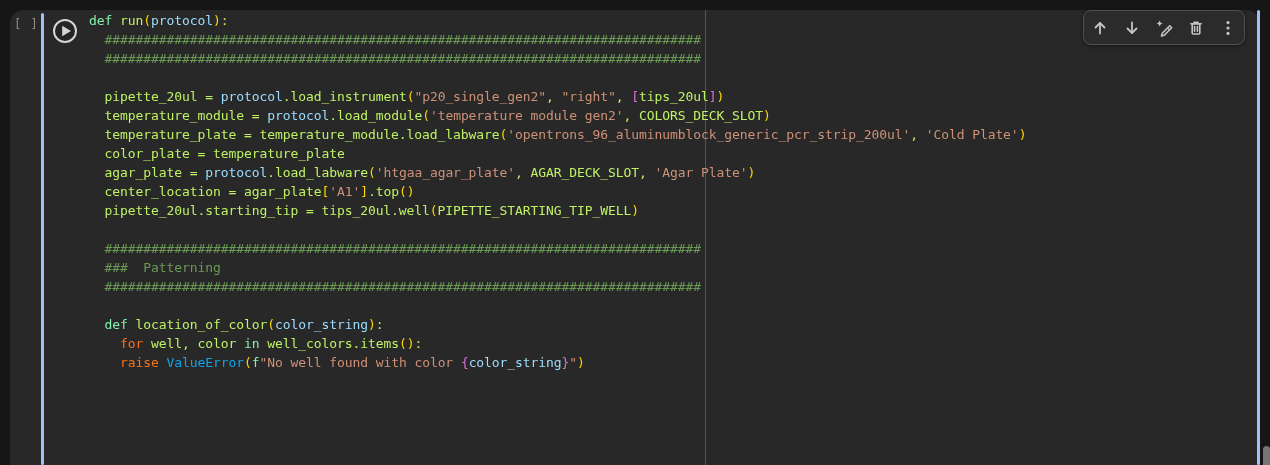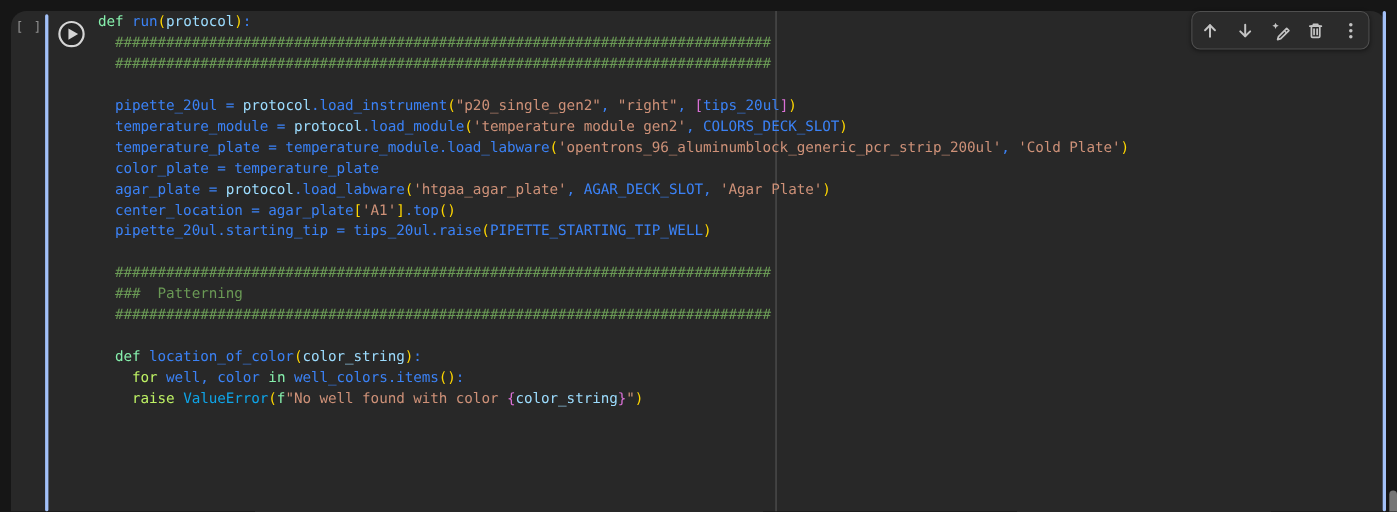--- a/index.html
+++ b/index.html
@@ -7,21 +7,21 @@
         font-family:"DejaVu Sans Mono","Liberation Mono",monospace;}
   .cell{position:absolute;left:10px;top:10px;width:1250px;height:455px;
         background:#282828;border-radius:14px 14px 0 0;}
   .gutter-label{position:absolute;left:4px;top:7px;font-size:12px;letter-spacing:1px;color:#8d8d8d;}
   .run-btn{position:absolute;left:41px;top:8px;width:28px;height:28px;padding:0;margin:0;
            background:transparent;border:none;cursor:pointer;}
   .focus-bar{position:absolute;left:31px;top:3px;width:3px;height:452px;background:#a2c0f8;border-radius:2px;}
   .ruler{position:absolute;left:695px;top:0;width:1px;height:455px;background:#565656;}
   .code{position:absolute;left:79px;top:1px;font-size:13px;letter-spacing:-0.08px;line-height:19px;color:#d4d4d4;}
   .code-line{height:19px;white-space:pre;}
-  .tk-d{color:#3b82f6}.tk-k{color:#86efac}.tk-c{color:#bef264}.tk-s{color:#ce9178}
+  .tk-d{color:#bef264}.tk-k{color:#86efac}.tk-c{color:#f97316}.tk-s{color:#ce9178}
   .tk-cm{color:#6a9955}.tk-p{color:#9cdcfe}.tk-t{color:#0ea5e9}.tk-b1{color:#ffd700}.tk-b2{color:#da70d6}
   .toolbar{position:absolute;left:1073px;top:0px;width:160px;height:33px;
            background:#2b2b2b;border:1px solid #4f4f4f;border-radius:8px;
            box-shadow:0 1px 4px rgba(0,0,0,.45);
            display:flex;align-items:center;justify-content:space-around;}
   .tb-btn{width:28px;height:28px;padding:3px;margin:0;background:transparent;border:none;cursor:pointer;
           display:flex;align-items:center;justify-content:center;}
   .tb-btn svg{display:block;}
   .right-line{position:absolute;left:1257px;top:10px;width:3px;height:455px;background:#a2c0f8;border-radius:2px;}
   .scroll-thumb{position:absolute;left:1263px;top:446px;width:7px;height:24px;background:#767676;border-radius:4px;}
@@ -51,21 +51,21 @@
         <div class="code-line"><span class="tk-k">def </span><span class="tk-d">run</span><span class="tk-b1">(</span><span class="tk-p">protocol</span><span class="tk-b1">)</span><span class="tk-d">:</span></div>
         <div class="code-line"><span class="tk-cm">  #############################################################################</span></div>
         <div class="code-line"><span class="tk-cm">  #############################################################################</span></div>
         <div class="code-line"></div>
         <div class="code-line"><span class="tk-d">  pipette_20ul = </span><span class="tk-p">protocol</span><span class="tk-d">.load_instrument</span><span class="tk-b1">(</span><span class="tk-s">"p20_single_gen2"</span><span class="tk-d">, </span><span class="tk-s">"right"</span><span class="tk-d">, </span><span class="tk-b2">[</span><span class="tk-d">tips_20ul</span><span class="tk-b2">]</span><span class="tk-b1">)</span></div>
         <div class="code-line"><span class="tk-d">  temperature_module = </span><span class="tk-p">protocol</span><span class="tk-d">.load_module</span><span class="tk-b1">(</span><span class="tk-s">'temperature module gen2'</span><span class="tk-d">, COLORS_DECK_SLOT</span><span class="tk-b1">)</span></div>
         <div class="code-line"><span class="tk-d">  temperature_plate = temperature_module.load_labware</span><span class="tk-b1">(</span><span class="tk-s">'opentrons_96_aluminumblock_generic_pcr_strip_200ul'</span><span class="tk-d">, </span><span class="tk-s">'Cold Plate'</span><span class="tk-b1">)</span></div>
         <div class="code-line"><span class="tk-d">  color_plate = temperature_plate</span></div>
         <div class="code-line"><span class="tk-d">  agar_plate = </span><span class="tk-p">protocol</span><span class="tk-d">.load_labware</span><span class="tk-b1">(</span><span class="tk-s">'htgaa_agar_plate'</span><span class="tk-d">, AGAR_DECK_SLOT, </span><span class="tk-s">'Agar Plate'</span><span class="tk-b1">)</span></div>
         <div class="code-line"><span class="tk-d">  center_location = agar_plate</span><span class="tk-b1">[</span><span class="tk-s">'A1'</span><span class="tk-b1">]</span><span class="tk-d">.top</span><span class="tk-b1">()</span></div>
-        <div class="code-line"><span class="tk-d">  pipette_20ul.starting_tip = tips_20ul.raise</span><span class="tk-b1">(</span><span class="tk-d">PIPETTE_STARTING_TIP_WELL</span><span class="tk-b1">)</span></div>
+        <div class="code-line"><span class="tk-d">  pipette_20ul.starting_tip = tips_20ul.well</span><span class="tk-b1">(</span><span class="tk-d">PIPETTE_STARTING_TIP_WELL</span><span class="tk-b1">)</span></div>
         <div class="code-line"></div>
         <div class="code-line"><span class="tk-cm">  #############################################################################</span></div>
         <div class="code-line"><span class="tk-cm">  ###  Patterning</span></div>
         <div class="code-line"><span class="tk-cm">  #############################################################################</span></div>
         <div class="code-line"></div>
         <div class="code-line"><span class="tk-k">  def </span><span class="tk-d">location_of_color</span><span class="tk-b1">(</span><span class="tk-p">color_string</span><span class="tk-b1">)</span><span class="tk-d">:</span></div>
         <div class="code-line"><span class="tk-d">    </span><span class="tk-c">for</span><span class="tk-d"> well, color </span><span class="tk-k">in</span><span class="tk-d"> well_colors.items</span><span class="tk-b1">()</span><span class="tk-d">:</span></div>
         <div class="code-line"><span class="tk-d">    </span><span class="tk-c">raise</span><span class="tk-d"> </span><span class="tk-t">ValueError</span><span class="tk-b1">(</span><span class="tk-k">f</span><span class="tk-s">"No well found with color </span><span class="tk-b2">{</span><span class="tk-p">color_string</span><span class="tk-b2">}</span><span class="tk-s">"</span><span class="tk-b1">)</span></div>
         <div class="code-line"></div>
       </div>

